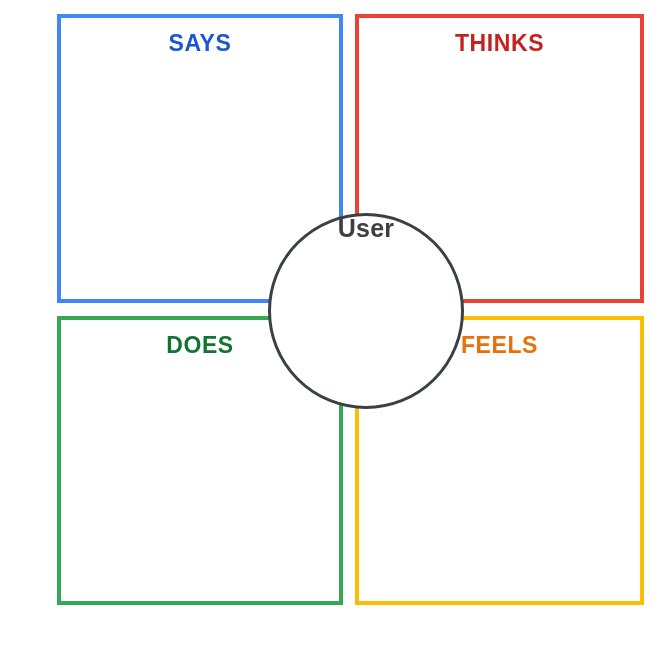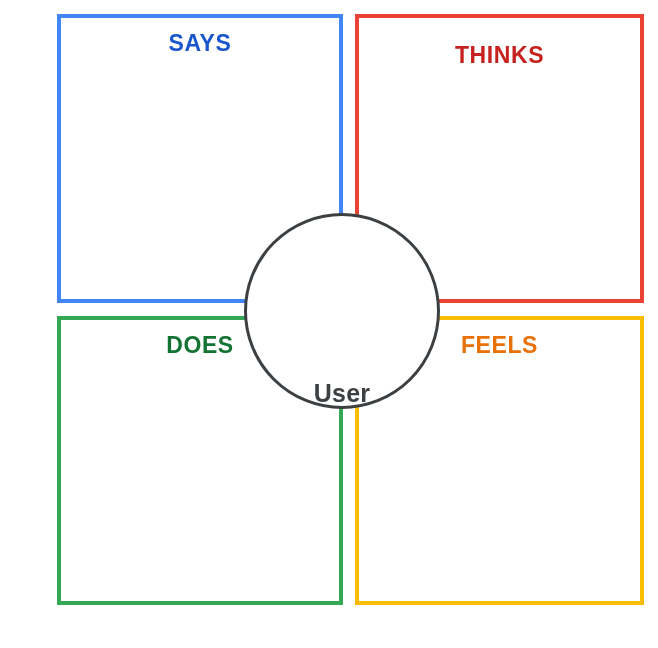--- a/index.html
+++ b/index.html
@@ -39,30 +39,30 @@
   }
   
   #quadrant-says   { left: 57px;  top: 14px;  width: 286px; height: 289px; }
   #quadrant-thinks { left: 355px; top: 14px;  width: 289px; height: 289px; }
   #quadrant-does   { left: 57px;  top: 316px; width: 286px; height: 289px; }
   #quadrant-feels  { left: 355px; top: 316px; width: 289px; height: 289px; }
 
   
   #user-hub {
     position: absolute;
-    left: 244px;
+    left: 268px;
     top: 213px;
     width: 196px;
     height: 196px;
     box-sizing: border-box;
     border-radius: 50%;
     background: #ffffff;
     border: 3px solid #8b5cf6;
     display: flex;
-    align-items: flex-end;
+    align-items: flex-start;
     justify-content: center;
     z-index: 5;
   }
   #user-hub-label {
     font-size: 25px;
     font-weight: bold;
     line-height: 1;
     letter-spacing: 0.2px;
     white-space: nowrap;
   }
@@ -70,21 +70,21 @@
 </head>
 <body>
 
 <div id="empathy-map">
 
   <div class="quadrant" id="quadrant-says" style="border-color: rgb(66, 133, 244);">
     <div class="quadrant-label" style="color: rgb(26, 86, 204);">SAYS</div>
   </div>
 
   <div class="quadrant" id="quadrant-thinks" style="border-color: rgb(234, 67, 53);">
-    <div class="quadrant-label" style="color: rgb(197, 34, 31); margin-top: 12px;">THINKS</div>
+    <div class="quadrant-label" style="color: rgb(197, 34, 31);">THINKS</div>
   </div>
 
   <div class="quadrant" id="quadrant-feels" style="border-color: rgb(251, 188, 4);">
     <div class="quadrant-label" style="color: rgb(232, 113, 10);">FEELS</div>
   </div>
 
   <div class="quadrant" id="quadrant-does" style="border-color: rgb(52, 168, 83);">
     <div class="quadrant-label" style="color: rgb(19, 115, 51);">DOES</div>
   </div>
 

